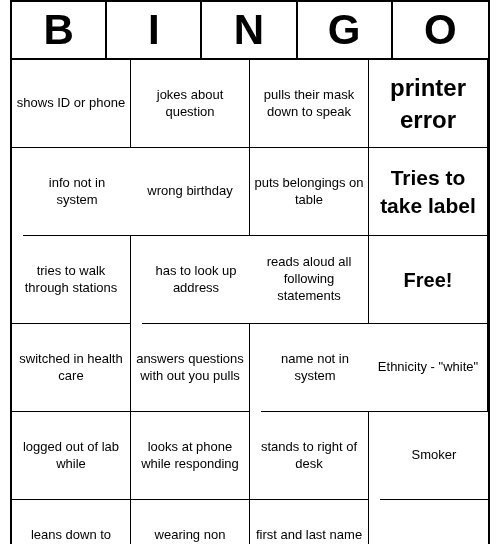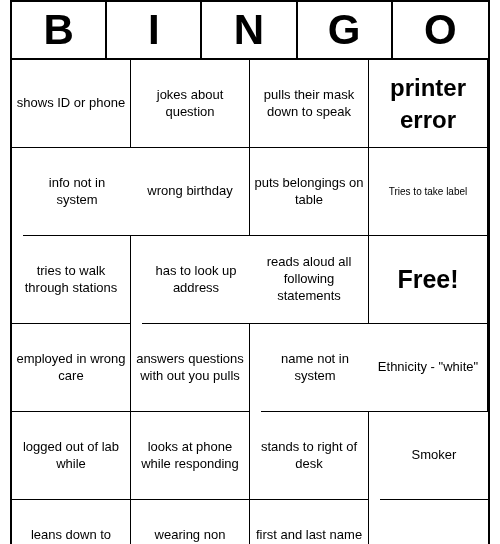--- a/index.html
+++ b/index.html
@@ -55,26 +55,26 @@
     }
     .bingo-cell span {
       font-size: 13px;
       line-height: 1.3;
     }
     .bingo-cell.large span {
       font-size: 24px;
       font-weight: bold;
     }
     .bingo-cell.free span {
-      font-size: 25px;
+      font-size: 20px;
       font-weight: bold;
     }
     .bingo-cell.medium span {
-      font-size: 10px;
-      font-weight: normal;
+      font-size: 21px;
+      font-weight: bold;
     }
   </style>
 </head>
 <body>
 
 <div class="bingo-card">
   <div class="bingo-header">
   <div class="bingo-header-cell">B</div>
       <div class="bingo-header-cell">I</div>
       <div class="bingo-header-cell">N</div>
@@ -112,21 +112,21 @@
       <div class="bingo-cell">
         <span>has to look up address</span>
       </div>
       <div class="bingo-cell">
         <span>reads aloud all following statements</span>
       </div>
       <div class="bingo-cell free">
         <span>Free!</span>
       </div>
       <div class="bingo-cell">
-        <span>employed in wrong care</span>
+        <span>switched in health care</span>
       </div>
       <div class="bingo-cell">
         <span>answers questions with out you pulls</span>
       </div>
       <div class="bingo-cell">
         <span>name not in system</span>
       </div>
       <div class="bingo-cell">
         <span>Ethnicity - "white"</span>
       </div>

